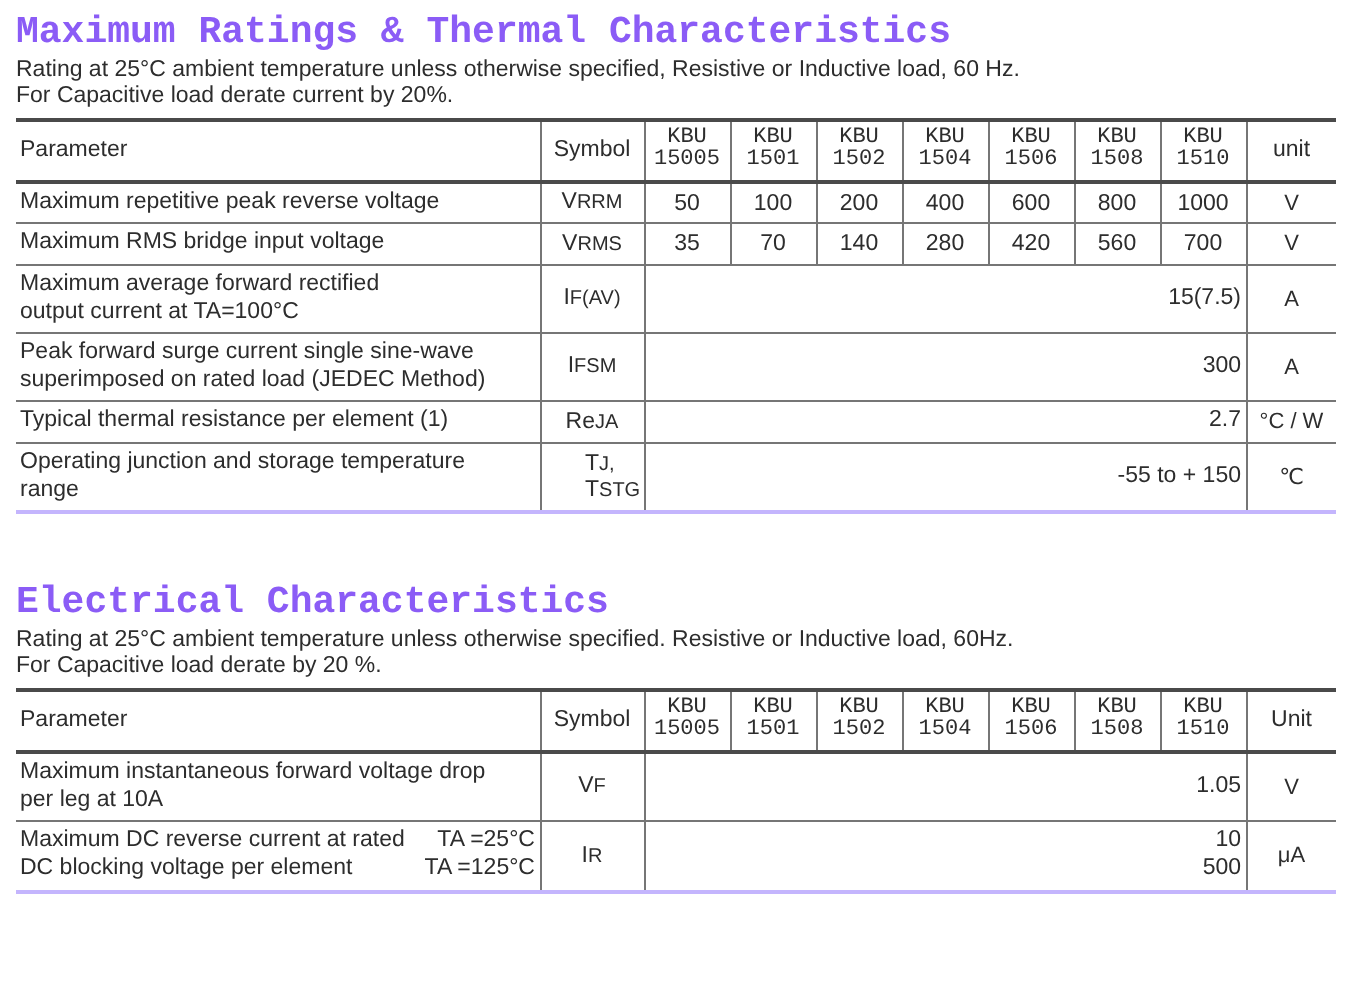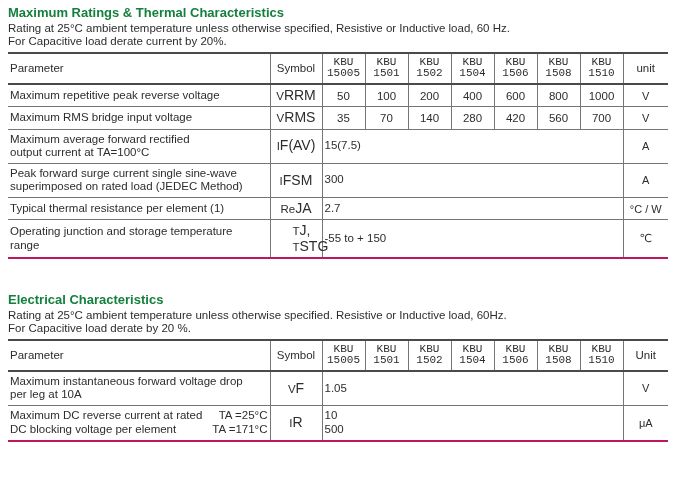--- a/index.html
+++ b/index.html
@@ -3,51 +3,51 @@
 <meta charset="utf-8">
 <style>
   html,body{margin:0;padding:0;background:#ffffff;}
   body{
     width:675px;height:497px;overflow:hidden;
     font-family:"Liberation Sans","DejaVu Sans",sans-serif;
     color:#2d2d2d;
   }
   .page{padding:4px 7px 0 8px;}
   .sec-title{
-    font-size:13px;font-weight:bold;color:#15803d;
-    margin:1px 0 2px 0;letter-spacing:0;
+    font-size:19px;font-weight:bold;color:#8b5cf6;
+    margin:1px 0 2px 0;letter-spacing:0;font-family:Liberation Mono, monospace;
   }
   .sub{font-size:11.5px;line-height:1.12;color:#2d2d2d;}
   .sec2{margin-top:33px;}
   table.spec{
     border-collapse:collapse;table-layout:fixed;width:660px;
     margin-top:4px;
-    border-top:2px solid #4a4a4a;border-bottom:2px solid #be185d;
+    border-top:2px solid #4a4a4a;border-bottom:2px solid #c4b5fd;
     font-size:11.5px;color:#2d2d2d;
   }
   table.spec th,table.spec td{
     border-left:1px solid #767676;
     border-top:1px solid #767676;
     padding:3px 2px;vertical-align:middle;
     font-weight:normal;
   }
   table.spec tr > *:first-child{border-left:none;}
   table.spec thead th{border-top:none;border-bottom:2px solid #4a4a4a;}
   .th-param{text-align:left;font-weight:bold;padding-left:4px;}
   .th-symbol{text-align:center;font-weight:bold;}
   .th-model{text-align:center;font-size:11px;line-height:1.05;padding:2px 0;font-family:Liberation Mono, monospace;}
   .th-unit{text-align:center;font-weight:bold;}
   td.param{text-align:left;padding-left:4px;padding-right:2px;}
   .param-line{line-height:1.18;display:flex;justify-content:space-between;}
   td.sym{text-align:center;line-height:1.1;}
   td.sym.left{text-align:left;padding-left:22px;}
   td.val{text-align:center;}
-  td.span-val{text-align:left;line-height:1.2;}
+  td.span-val{text-align:right;line-height:1.2;}
   td.unit{text-align:center;font-size:11px;}
-  .seg-small{font-size:14px;}
+  .seg-small{font-size:10px;}
   .seg-sup{font-size:8px;vertical-align:super;line-height:0;}
 </style>
 </head>
 <body>
 
 <div class="page">
 
   <div>
     <div class="sec-title">Maximum Ratings &amp; Thermal Characteristics</div>
     <div class="sub">Rating at 25°C ambient temperature unless otherwise specified, Resistive or Inductive load, 60 Hz.</div>
@@ -263,21 +263,21 @@
             <td class="unit">V</td>
           </tr>
           <tr>
             <td class="param">
               <div class="param-line">
                 <span>Maximum DC reverse current at rated</span>
                 <span>TA =25°C</span>
               </div>
               <div class="param-line">
                 <span>DC blocking voltage per element</span>
-                <span>TA =171°C</span>
+                <span>TA =125°C</span>
               </div>
             </td>
             <td class="sym"><span>I</span><span class="seg-small">R</span></td>
             <td class="span-val" colspan="7">
               <div>10</div>
               <div>500</div>
             </td>
             <td class="unit">μA</td>
           </tr>
         </tbody>

